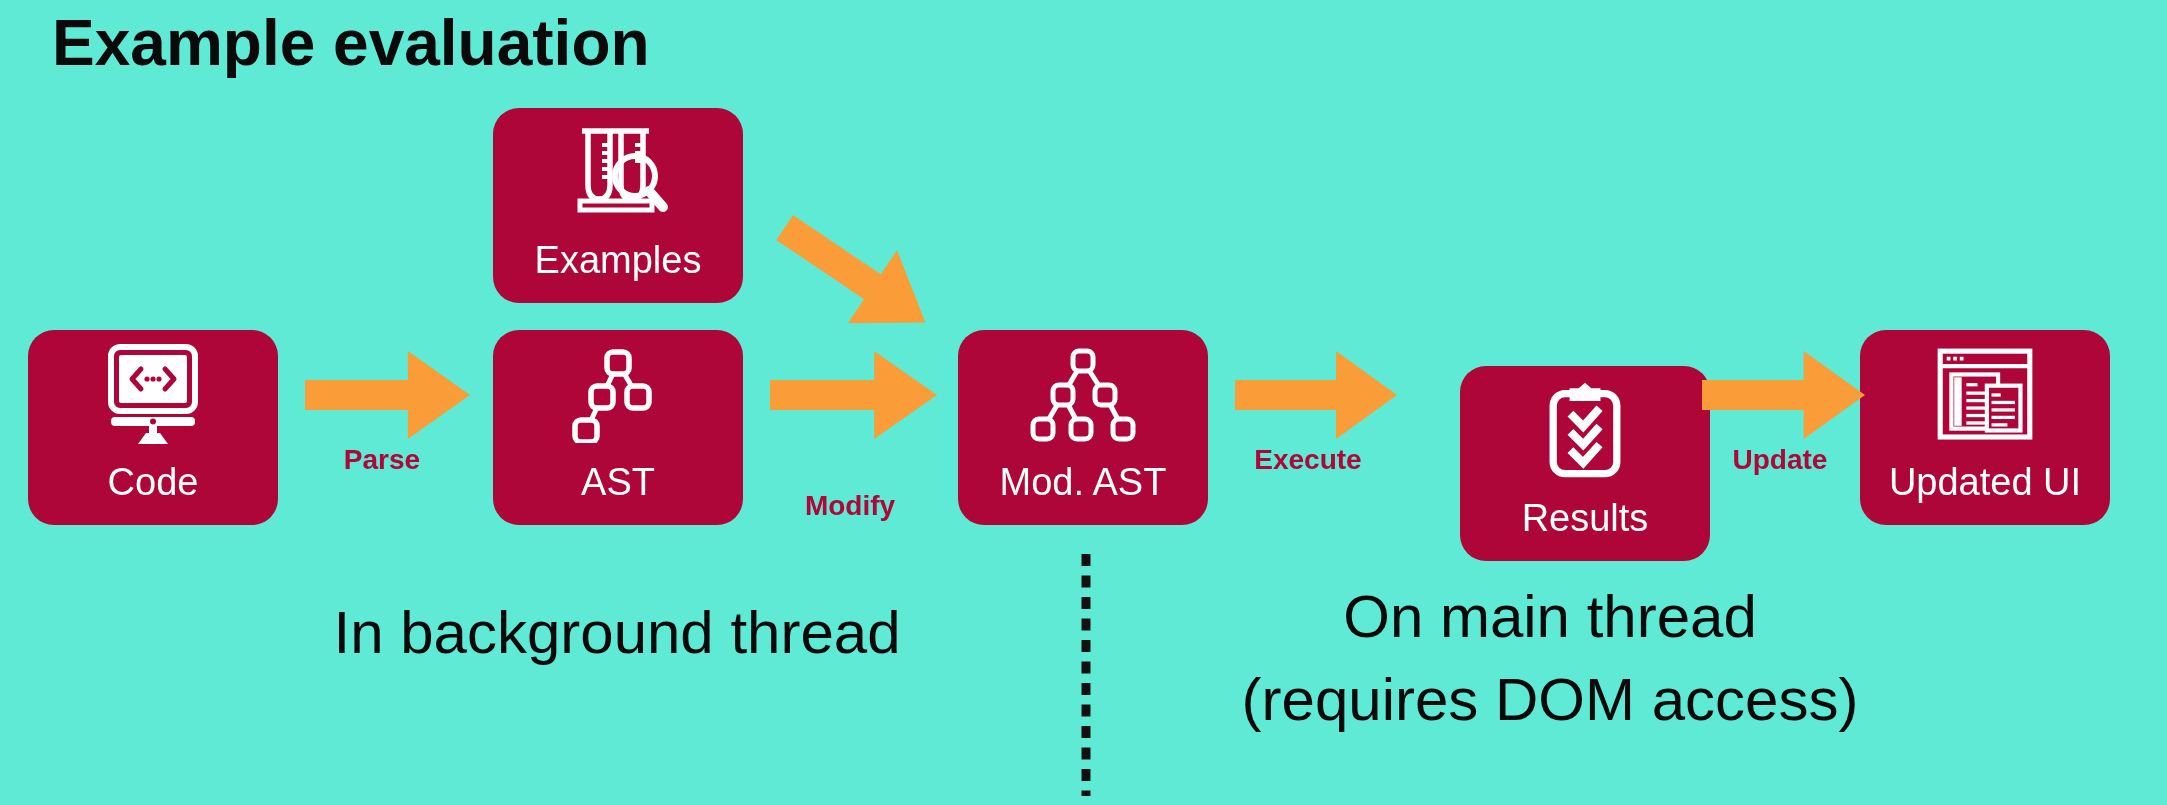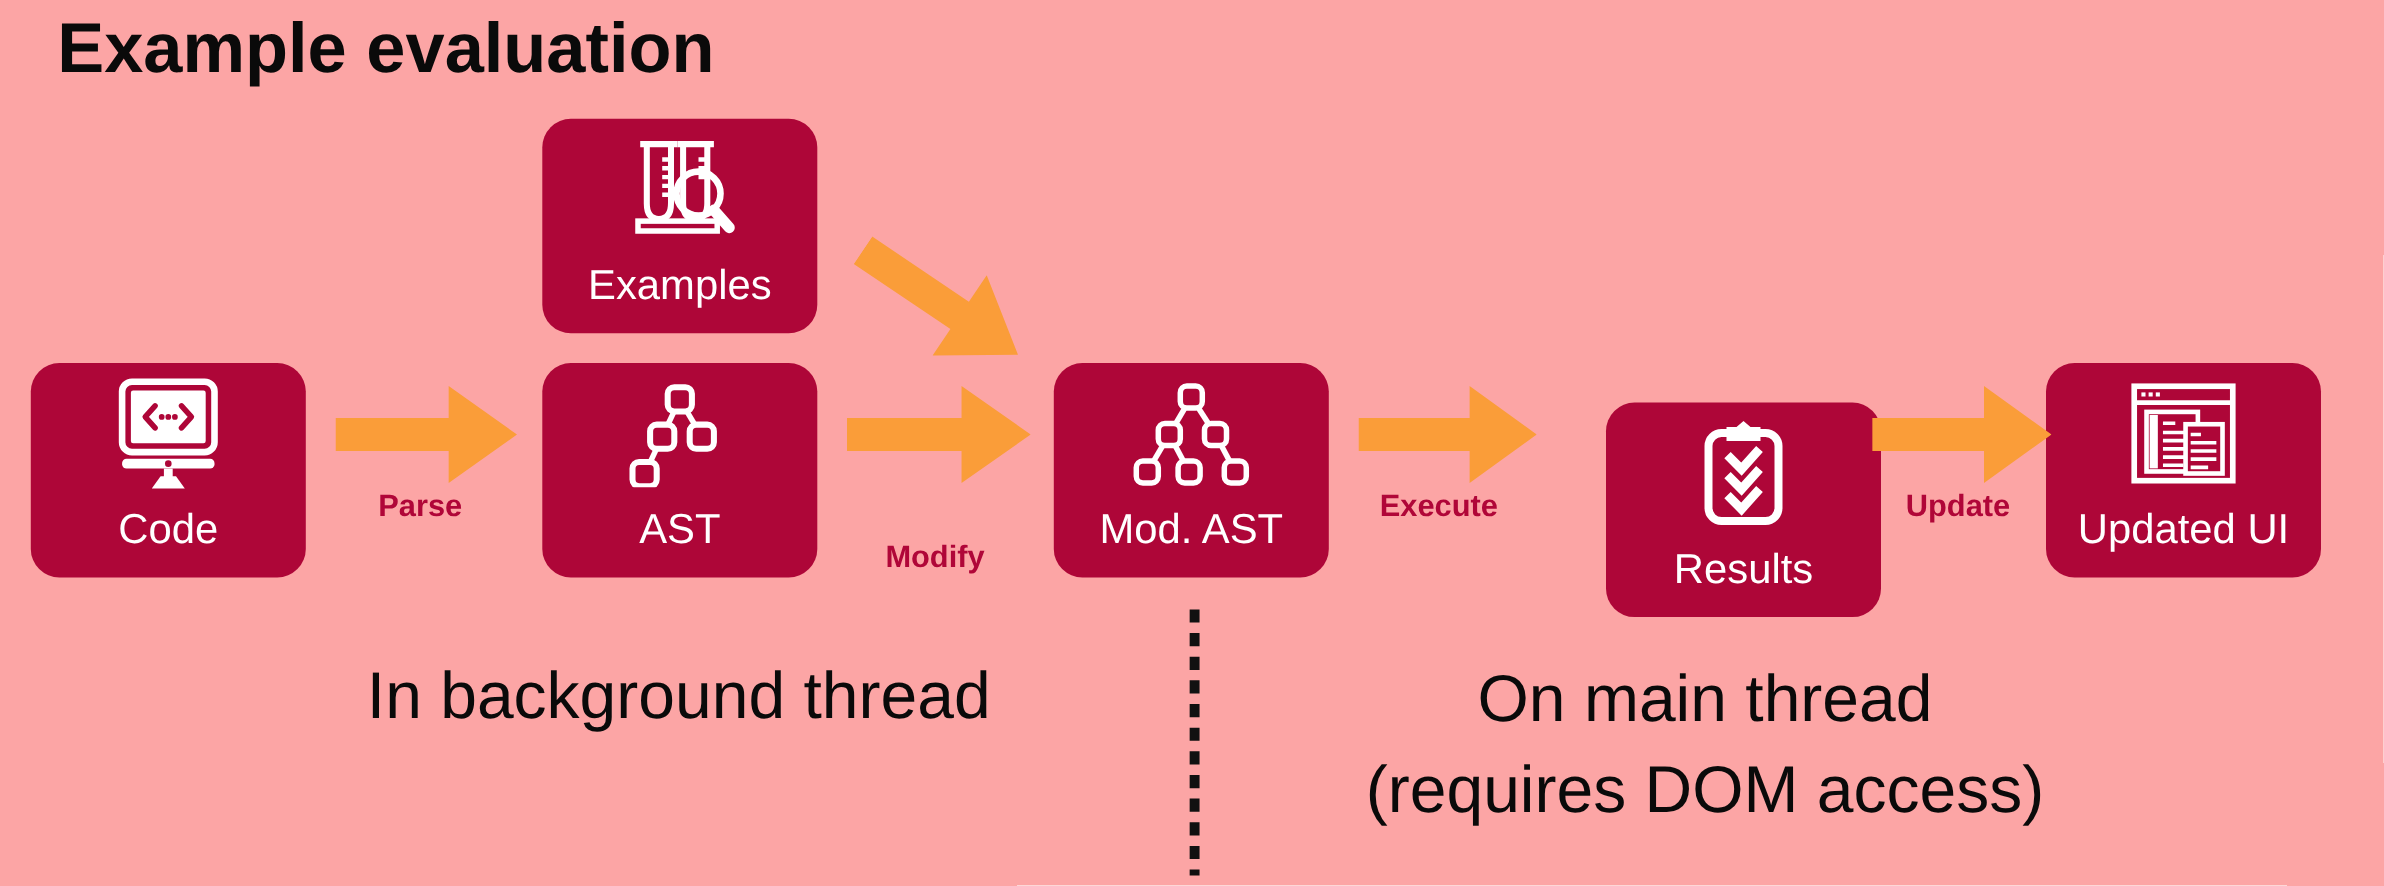--- a/index.html
+++ b/index.html
@@ -1,19 +1,19 @@
 <!DOCTYPE html>
 <html><head>
 <meta charset="utf-8">
 <style>
   html,body{margin:0;padding:0;background:#fff;}
   .canvas{
     position:relative;
     width:2167px;height:805px;
-    background:#fca5a5;
+    background:#5eead4;
     font-family:"Liberation Sans", sans-serif;
     overflow:hidden;
   }
   .title{
     position:absolute;left:52px;top:8px;
     font-size:64px;font-weight:700;color:#0a0a0a;
     line-height:1.1;white-space:nowrap;
   }
   
   .node{
@@ -50,21 +50,21 @@
   
   #divider{position:absolute;left:1078px;top:550px;width:16px;height:248px;}
 
   
   .thread-note{
     position:absolute;transform:translateX(-50%);
     font-size:60px;color:#0a0a0a;text-align:center;
     line-height:1.38;white-space:nowrap;
   }
   #bg-thread{left:617px;top:592px;}
-  #main-thread{left:1550px;top:594px;}
+  #main-thread{left:1550px;top:576px;}
 
   .icon{display:block;}
 </style>
 </head>
 <body>
 
 <div class="canvas">
 
   <div class="title">Example evaluation</div>
 

